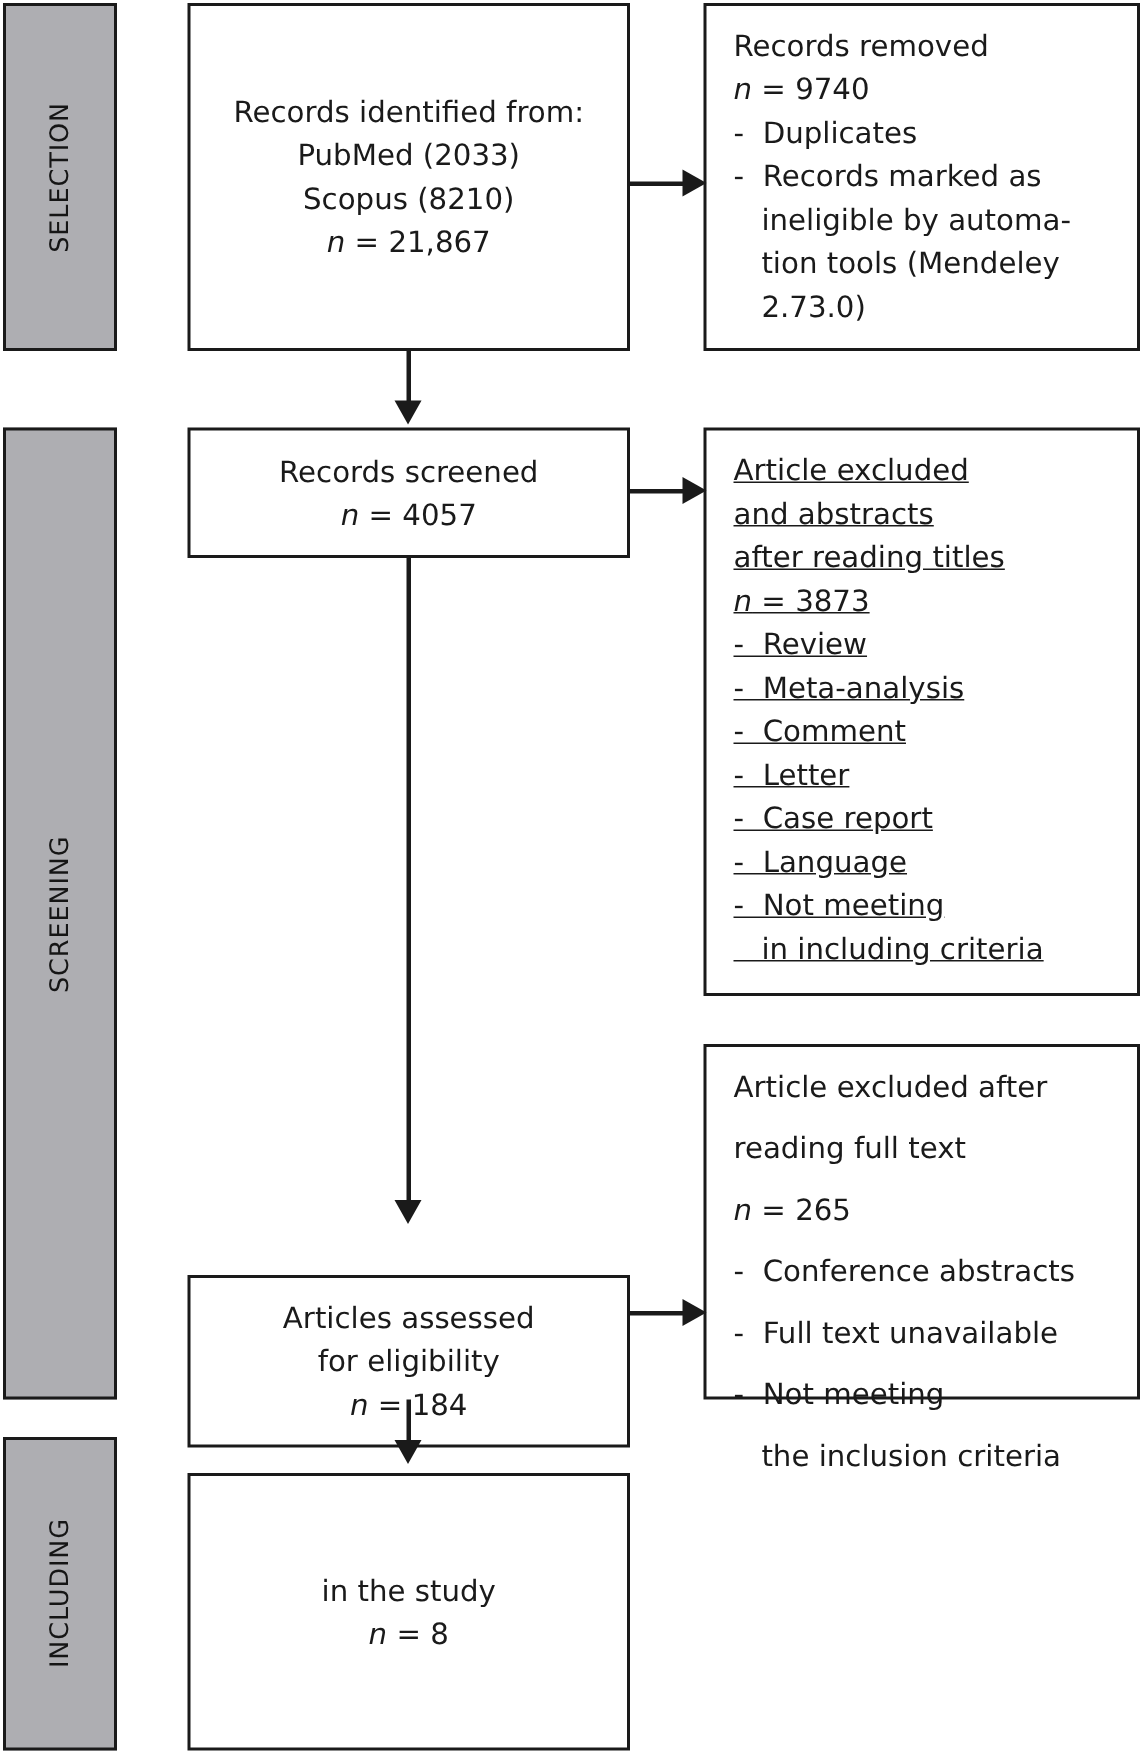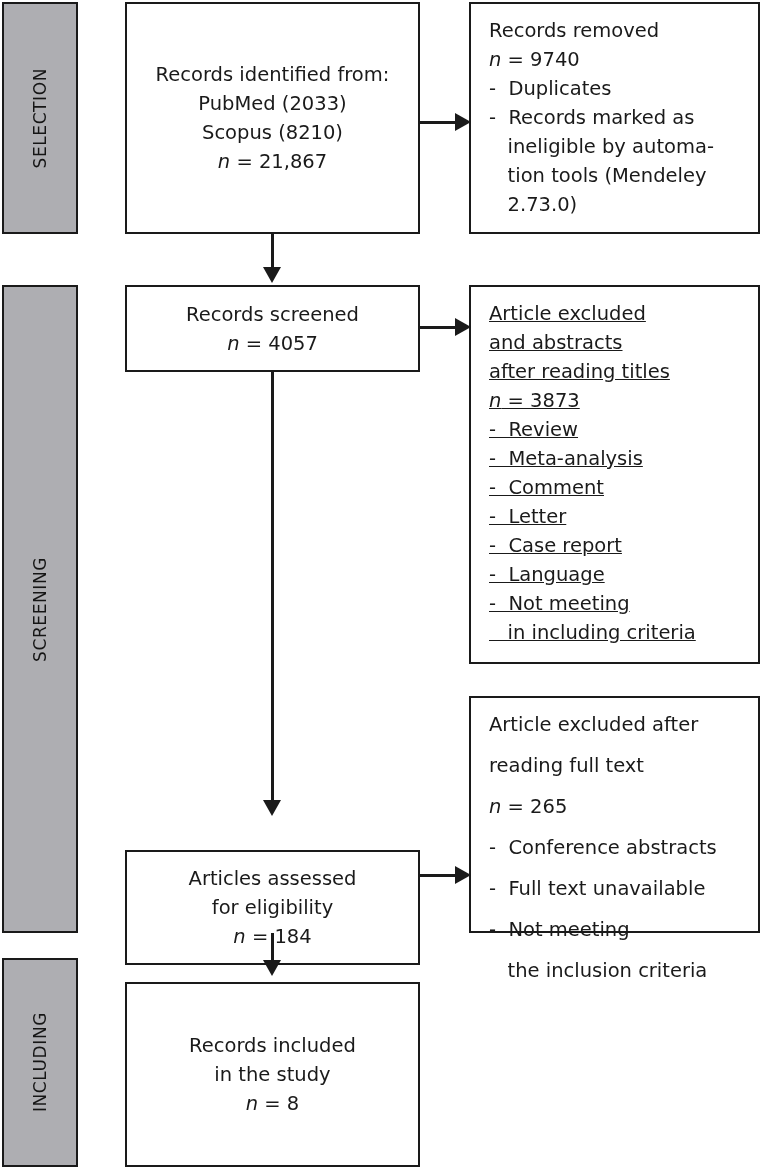--- a/index.html
+++ b/index.html
@@ -172,18 +172,17 @@
     <span class="line"><span class="ital">n</span><span> = 184</span></span>
   </div>
 
   <div class="hline" style="left:420px; top:874px; width:38px;"></div>
   <div class="arrow-right" style="left:455px; top:866px;"></div>
 
   <div class="vline" style="left:271px; top:933px; width:3px; height:30px;"></div>
   <div class="arrow-down" style="left:263px; top:960px;"></div>
 
   <div class="box centered" style="left:125px; top:982px; width:295px; height:185px;">
-    <span class="line">Records included</span>
     <span class="line">in the study</span>
     <span class="line"><span class="ital">n</span><span> = 8</span></span>
   </div>
 
 </div>
 
 </body></html>

